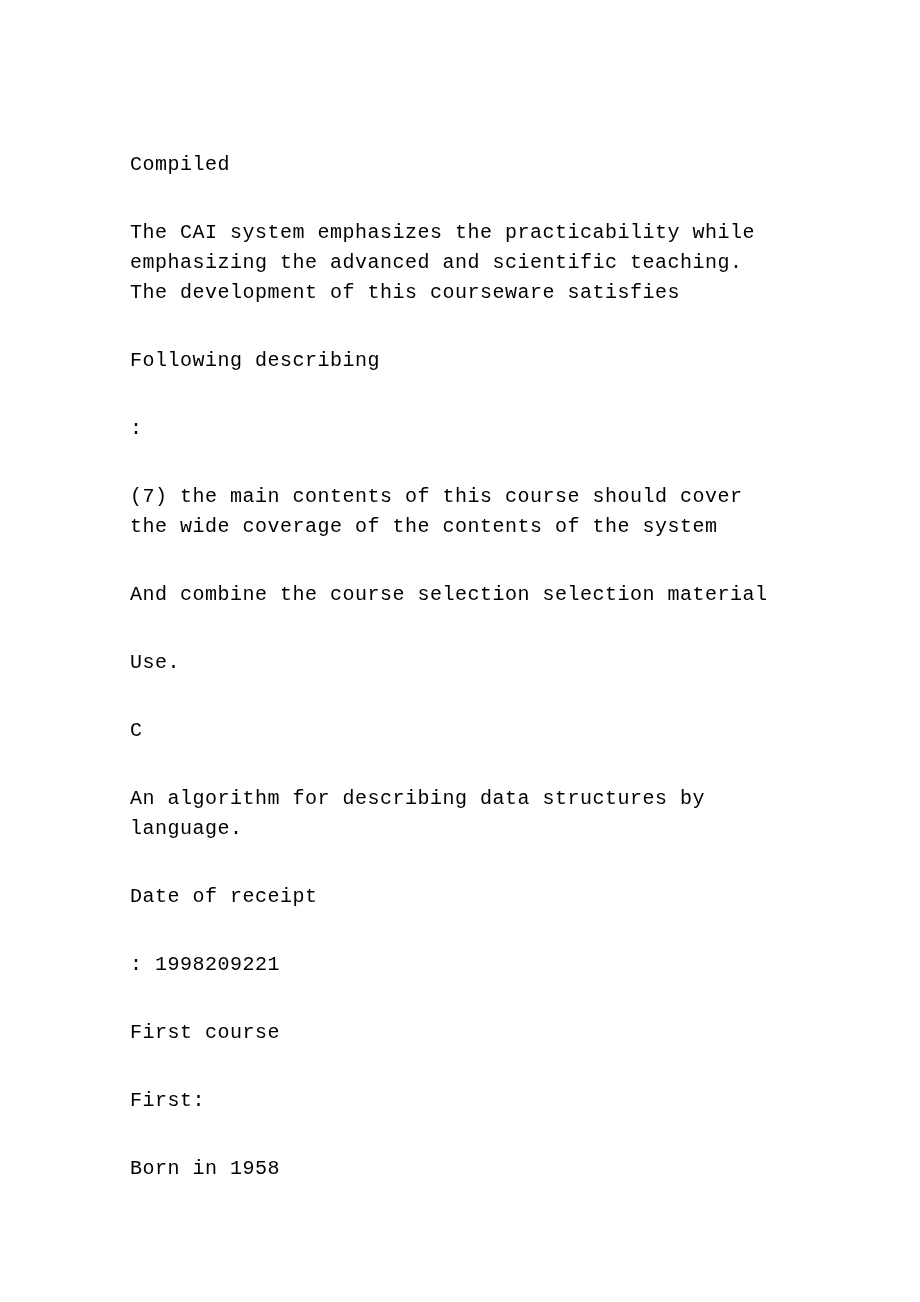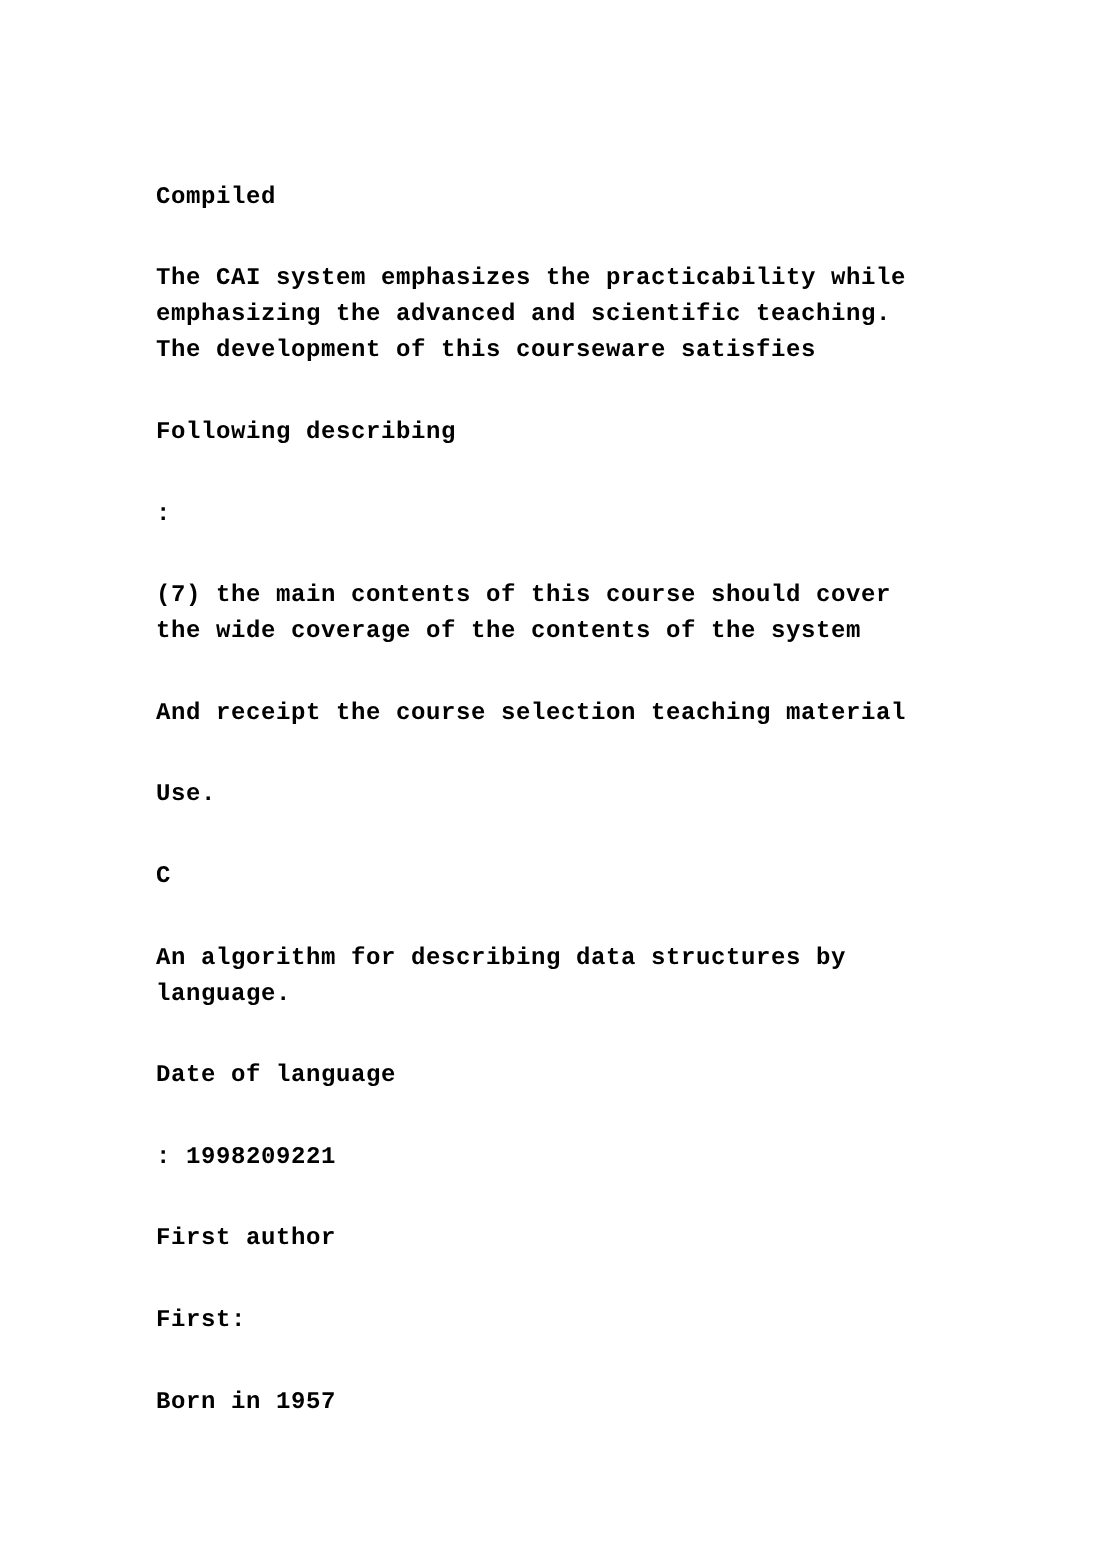--- a/index.html
+++ b/index.html
@@ -1,15 +1,15 @@
 <!DOCTYPE html>
 <html><head>
 <meta charset="utf-8">
 <style>
-  * { margin: 0; padding: 0; box-sizing: border-box; font-weight: bold; }
+  * { margin: 0; padding: 0; box-sizing: border-box; }
   body {
     background: #ffffff;
     width: 920px;
     min-height: 1302px;
     padding: 150px 130px 80px 130px;
     font-family: "SimSun", "Courier New", monospace;
     font-size: 20px;
     color: #000000;
     line-height: 1.5;
     letter-spacing: 0.5px;
@@ -19,21 +19,21 @@
   }
 </style>
 </head>
 <body>
 
 <div class="para">Compiled</div>
 <div class="para">The CAI system emphasizes the practicability while emphasizing the advanced and scientific teaching. The development of this courseware satisfies</div>
 <div class="para">Following describing</div>
 <div class="para">:</div>
 <div class="para">(7) the main contents of this course should cover the wide coverage of the contents of the system</div>
-<div class="para">And receipt the course selection teaching material</div>
+<div class="para">And combine the course selection selection material</div>
 <div class="para">Use.</div>
 <div class="para">C</div>
 <div class="para">An algorithm for describing data structures by language.</div>
-<div class="para">Date of language</div>
+<div class="para">Date of receipt</div>
 <div class="para">: 1998209221</div>
-<div class="para">First author</div>
+<div class="para">First course</div>
 <div class="para">First:</div>
-<div class="para">Born in 1957</div>
+<div class="para">Born in 1958</div>
 
 </body></html>

